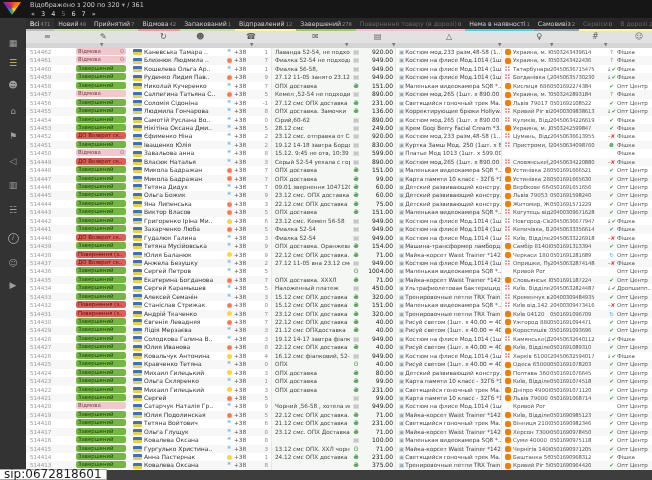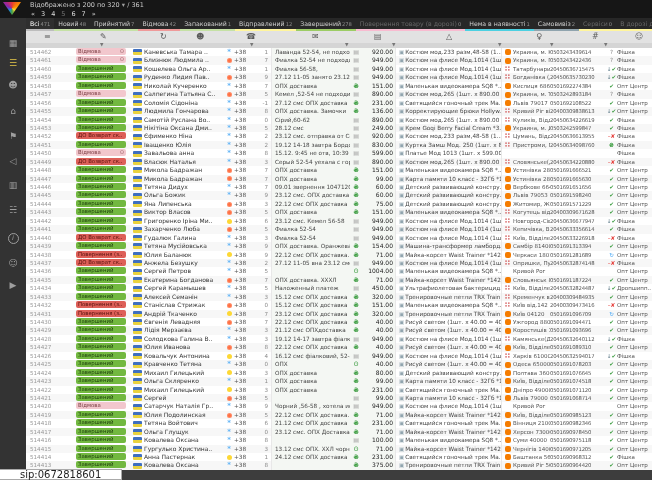--- a/index.html
+++ b/index.html
@@ -71,21 +71,21 @@
   .ts-check_down{color:#43a047;}
   .ts-check_down i{font-style:normal;color:#607d8b;}
   .ts-redx{color:#e53935;}
   .ts-refresh{color:#42a5f5;}
   .ts-question{color:#888;}
   .ts-paid{color:#43a047;font-weight:bold;}
   .c-mgr{width:34px;font-size:5.5px;color:#555;}
   
   .bottombar{position:absolute;left:0;top:470px;width:652px;height:10px;background:#3d3d3d;}
   .sip{position:absolute;left:0;bottom:0;background:#fff;border:1px solid #aaa;border-left:none;
-       font-size:10px;color:#222;padding:0 20px;line-height:9px;}
+       font-size:12px;color:#222;padding:0 4px;line-height:9px;}
 </style>
 </head>
 <body>
 
 <div id="app">
   <div class="logo"></div>
 
   <div class="topline">
     <span>Відображено з 200 по 320</span>
     <span class="caret">▾</span>

